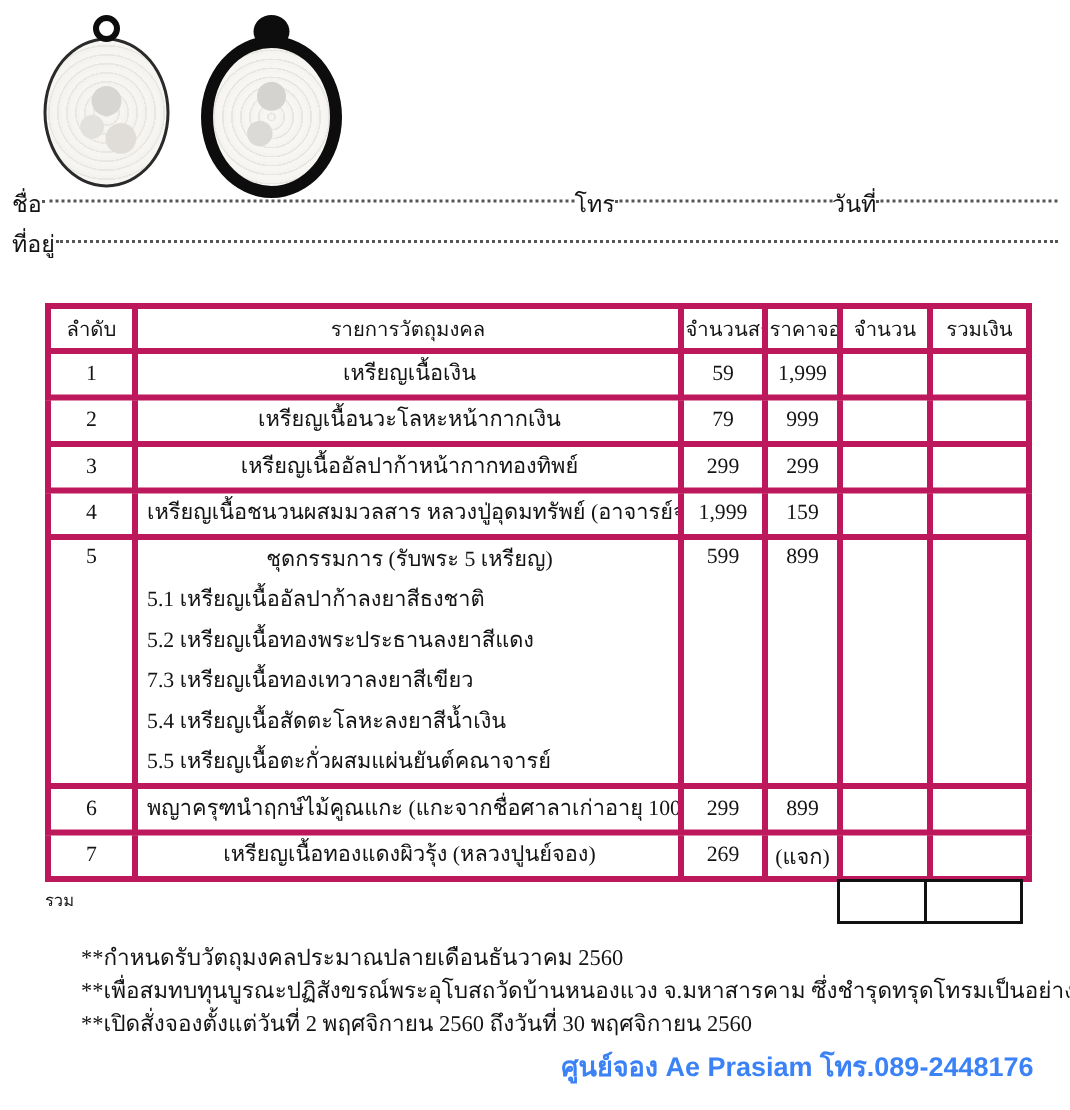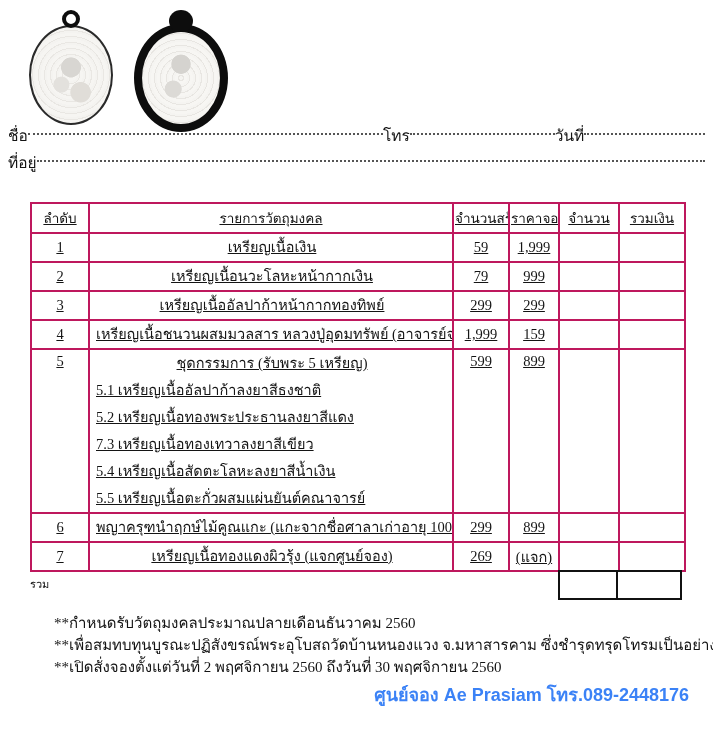--- a/index.html
+++ b/index.html
@@ -35,22 +35,22 @@
   .fill-row{display:flex;align-items:center;padding:0 8px;height:27px;box-sizing:border-box;}
   .fill-label{font-size:15.5px;white-space:nowrap;}
   .dotline{border-bottom:2px dotted #555;margin-bottom:3px;height:0;}
   .g1{flex:353;} .g2{flex:144;} .g3{flex:120;} .gfull{flex:1;}
   
   .order-table{
     border-collapse:collapse;table-layout:fixed;
     width:654px;margin:26px 0 0 30px;
   }
   .order-table th,.order-table td{
-    border:2px solid #be185d;padding:0 4px;box-sizing:border-box;
-    font-size:14.5px;overflow:hidden;text-decoration:underline;
+    border:4px solid #be185d;padding:0 4px;box-sizing:border-box;
+    font-size:14.5px;overflow:hidden;
   }
   .order-table th{font-weight:normal;font-size:13.5px;height:30px;text-align:center;padding:0 1px;white-space:nowrap;}
   .order-table td{height:27px;text-align:center;vertical-align:middle;}
   .order-table td.item-cell{text-align:left;padding-left:6px;}
   tr.has-subs td{vertical-align:top;}
   tr.has-subs td:not(.item-cell){padding-top:3px;}
   .item-line{line-height:27px;white-space:nowrap;text-align:center;}
   .sub-line{line-height:27px;white-space:nowrap;}
   
   .total-row{display:flex;width:654px;margin:-2px 0 0 30px;align-items:stretch;}
@@ -178,21 +178,21 @@
           <div class="item-line">พญาครุฑนำฤกษ์ไม้คูณแกะ (แกะจากชื่อศาลาเก่าอายุ 100 ปี)</div>
         </td>
         <td>299</td>
         <td>899</td>
         <td></td>
         <td></td>
       </tr>
       <tr>
         <td>7</td>
         <td class="item-cell">
-          <div class="item-line">เหรียญเนื้อทองแดงผิวรุ้ง (แจกศูนย์จอง)</div>
+          <div class="item-line">เหรียญเนื้อทองแดงผิวรุ้ง (หลวงปูนย์จอง)</div>
         </td>
         <td>269</td>
         <td>(แจก)</td>
         <td></td>
         <td></td>
       </tr>
     </tbody>
 </table>
 
 <div class="total-row">

